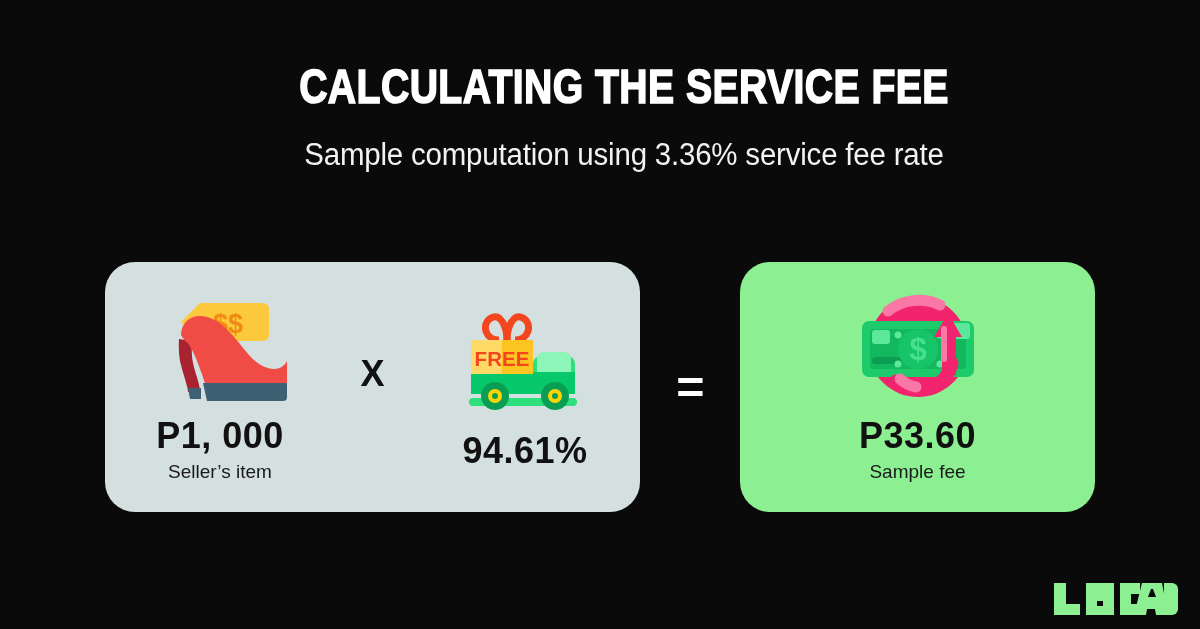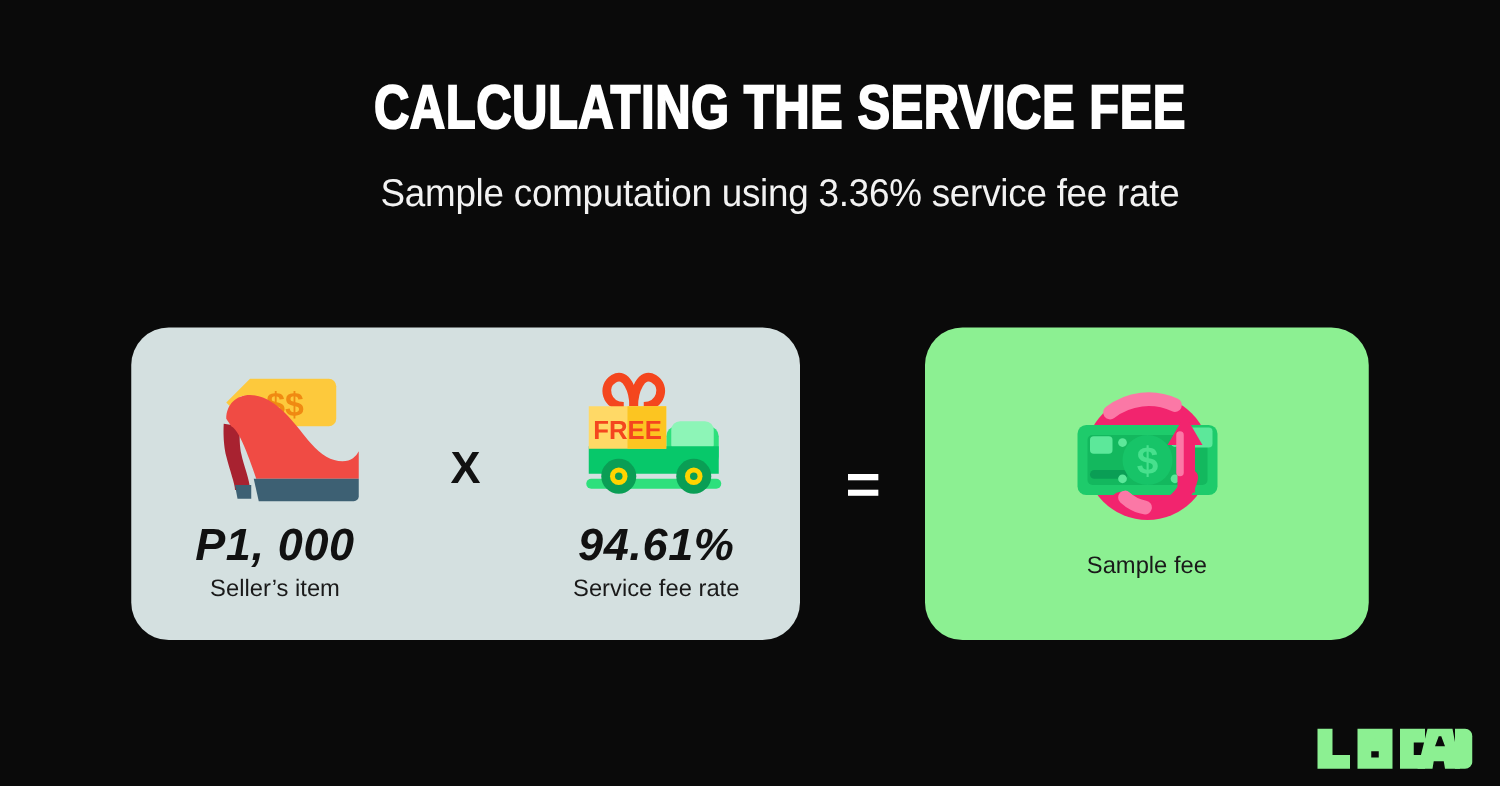--- a/index.html
+++ b/index.html
@@ -82,21 +82,20 @@
     justify-content:center;
     margin-bottom:8px;
   }
   .amount {
     color:#111111;
     font-size:36px;
     font-weight:bold;
     letter-spacing:0.5px;
     line-height:1.05;
     white-space:nowrap;
-    font-style:italic;
   }
   .caption {
     color:#1a1a1a;
     font-size:19px;
     font-weight:normal;
     line-height:1.28;
     text-align:center;
     margin-top:5px;
   }
   #times-wrap {
@@ -183,21 +182,20 @@
 
           <circle cx="40" cy="90" r="14" fill="#0a9e55"></circle>
           <circle cx="40" cy="90" r="7" fill="#ffd400"></circle>
           <circle cx="40" cy="90" r="3" fill="#0a9e55"></circle>
           <circle cx="100" cy="90" r="14" fill="#0a9e55"></circle>
           <circle cx="100" cy="90" r="7" fill="#ffd400"></circle>
           <circle cx="100" cy="90" r="3" fill="#0a9e55"></circle>
         </svg>
       </div>
       <div class="amount">94.61%</div>
-      <div class="caption">Service fee rate</div>
     </div>
 
   </div>
 
   <div id="equals-wrap">
     <span id="equals-sign">=</span>
   </div>
 
   <div class="card" id="right-card">
     <div class="item">
@@ -219,20 +217,21 @@
           <circle cx="50" cy="75" r="3.5" fill="#5ce89a"></circle>
           <circle cx="92" cy="75" r="3.5" fill="#5ce89a"></circle>
 
           <path d="M48 92 A34 34 0 0 0 104 74" stroke="#f2246e" stroke-width="13" fill="none" stroke-linecap="round"></path>
           <path d="M52 90 A32 32 0 0 0 68 98" stroke="#fb78a6" stroke-width="11" fill="none" stroke-linecap="round"></path>
           <path d="M86 48 L114 48 L100 24 Z" fill="#f2246e"></path>
           <rect x="94" y="44" width="14" height="42" fill="#f2246e"></rect>
           <path d="M96 40 L96 70" stroke="#fb78a6" stroke-width="6" fill="none" stroke-linecap="round"></path>
         </svg>
       </div>
+      <div class="amount">P33.60</div>
       <div class="caption">Sample fee</div>
     </div>
   </div>
 
 </div>
 
 <div id="logo">
   <svg width="126" height="36" viewBox="0 0 126 36" aria-hidden="true">
     <g fill="#8cf092">
 

